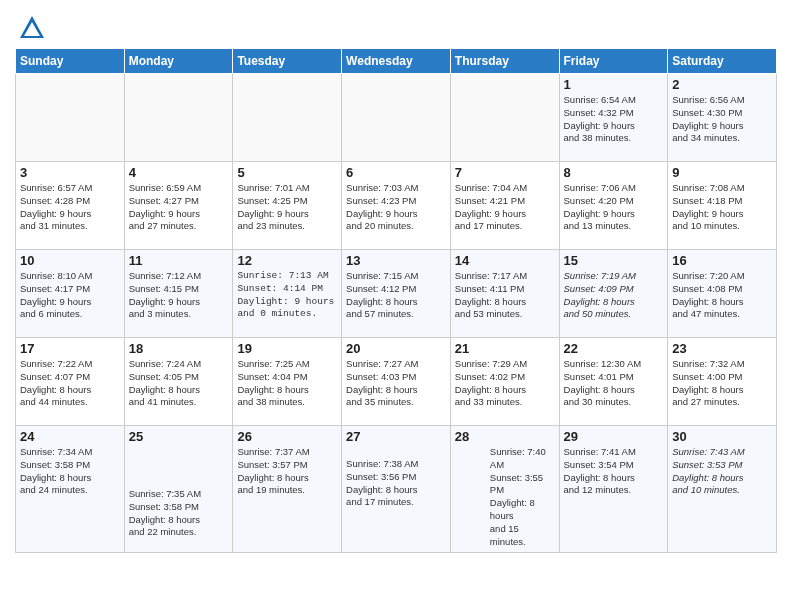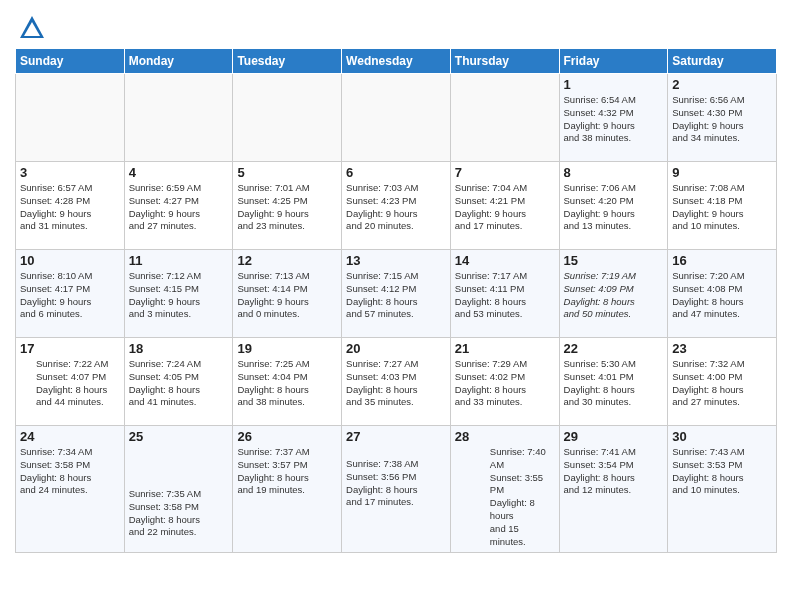--- a/index.html
+++ b/index.html
@@ -214,21 +214,21 @@
           </td>
           <td>
             <span class="day-number">11</span>
             <div class="day-detail" style="white-space: pre-line;">Sunrise: 7:12 AM
 Sunset: 4:15 PM
 Daylight: 9 hours
 and 3 minutes.</div>
           </td>
           <td>
             <span class="day-number">12</span>
-            <div class="day-detail" style="white-space: pre-line;">Sunrise: 7:13 AM
+            <div class="day-detail" style="white-space: pre-line; font-family: Liberation Mono, monospace;">Sunrise: 7:13 AM
 Sunset: 4:14 PM
 Daylight: 9 hours
 and 0 minutes.</div>
           </td>
           <td>
             <span class="day-number">13</span>
             <div class="day-detail" style="white-space: pre-line;">Sunrise: 7:15 AM
 Sunset: 4:12 PM
 Daylight: 8 hours
 and 57 minutes.</div>
@@ -251,21 +251,21 @@
             <span class="day-number">16</span>
             <div class="day-detail" style="white-space: pre-line;">Sunrise: 7:20 AM
 Sunset: 4:08 PM
 Daylight: 8 hours
 and 47 minutes.</div>
           </td>
         </tr>
         <tr>
           <td>
             <span class="day-number">17</span>
-            <div class="day-detail" style="white-space: pre-line; margin-left: 16px;">Sunrise: 7:22 AM
+            <div class="day-detail" style="white-space: pre-line;">Sunrise: 7:22 AM
 Sunset: 4:07 PM
 Daylight: 8 hours
 and 44 minutes.</div>
           </td>
           <td>
             <span class="day-number">18</span>
             <div class="day-detail" style="white-space: pre-line;">Sunrise: 7:24 AM
 Sunset: 4:05 PM
 Daylight: 8 hours
 and 41 minutes.</div>
@@ -286,21 +286,21 @@
           </td>
           <td>
             <span class="day-number">21</span>
             <div class="day-detail" style="white-space: pre-line;">Sunrise: 7:29 AM
 Sunset: 4:02 PM
 Daylight: 8 hours
 and 33 minutes.</div>
           </td>
           <td>
             <span class="day-number">22</span>
-            <div class="day-detail" style="white-space: pre-line;">Sunrise: 5:30 AM
+            <div class="day-detail" style="white-space: pre-line;">Sunrise: 12:30 AM
 Sunset: 4:01 PM
 Daylight: 8 hours
 and 30 minutes.</div>
           </td>
           <td>
             <span class="day-number">23</span>
             <div class="day-detail" style="white-space: pre-line;">Sunrise: 7:32 AM
 Sunset: 4:00 PM
 Daylight: 8 hours
 and 27 minutes.</div>
@@ -344,21 +344,21 @@
           </td>
           <td>
             <span class="day-number">29</span>
             <div class="day-detail" style="white-space: pre-line;">Sunrise: 7:41 AM
 Sunset: 3:54 PM
 Daylight: 8 hours
 and 12 minutes.</div>
           </td>
           <td>
             <span class="day-number">30</span>
-            <div class="day-detail" style="white-space: pre-line;">Sunrise: 7:43 AM
+            <div class="day-detail" style="white-space: pre-line; font-style: italic;">Sunrise: 7:43 AM
 Sunset: 3:53 PM
 Daylight: 8 hours
 and 10 minutes.</div>
           </td>
         </tr>
       </tbody>
   </table>
 </div>
 
 </body></html>

